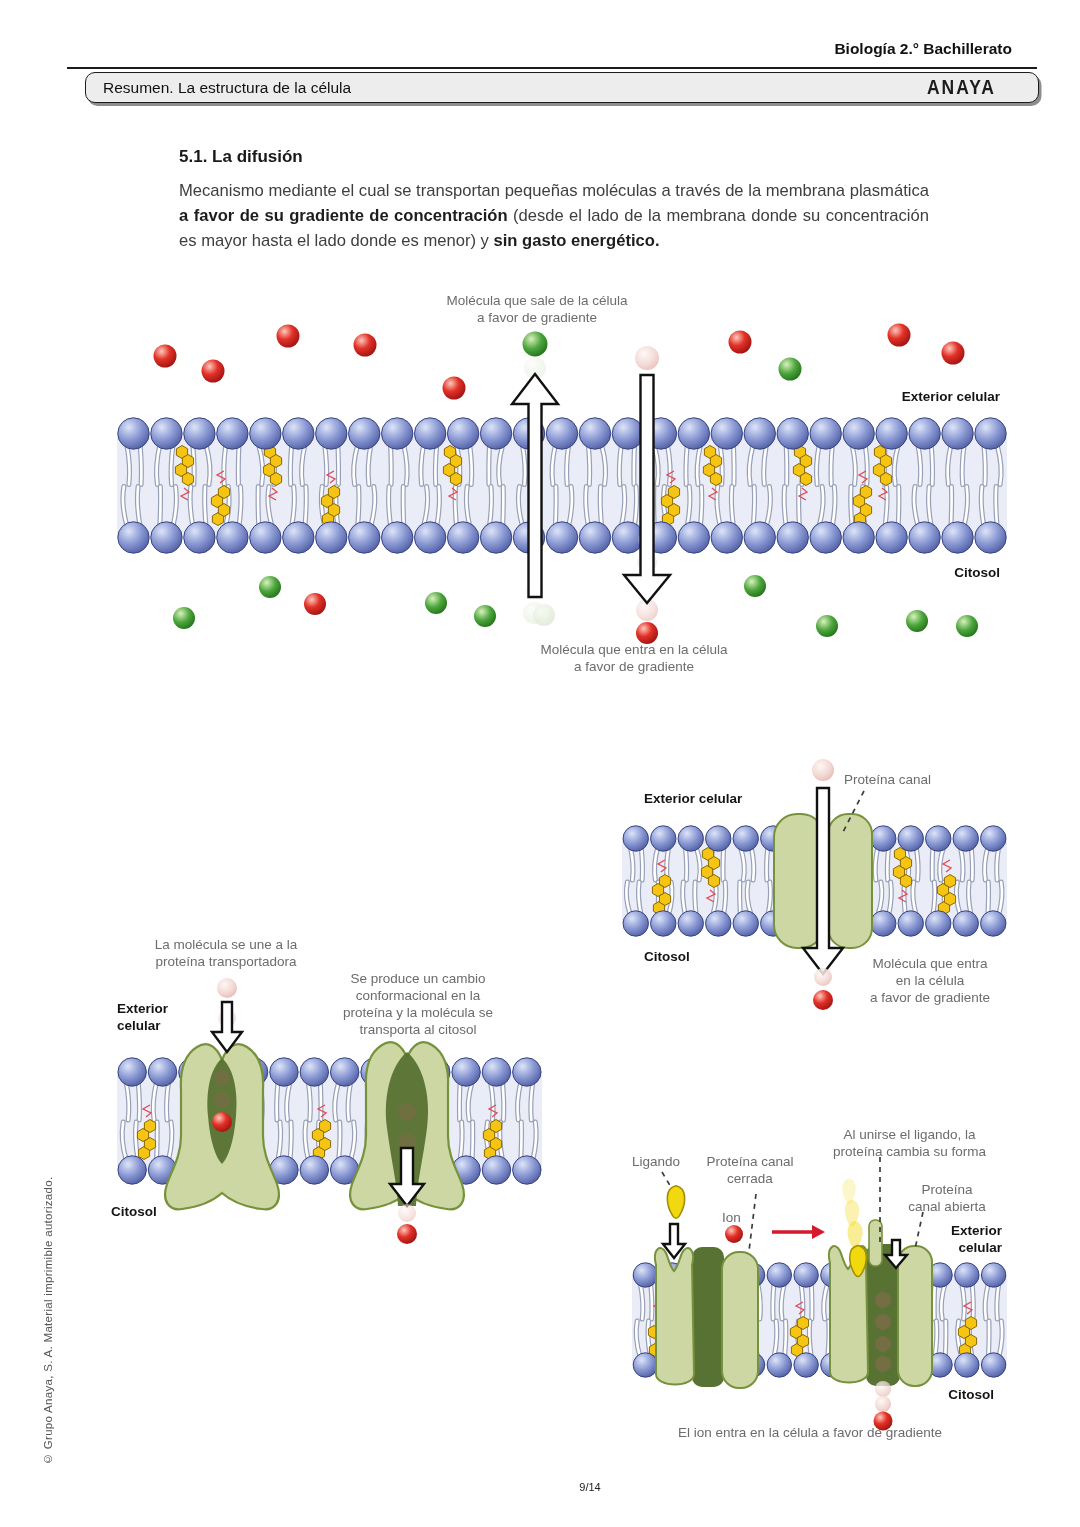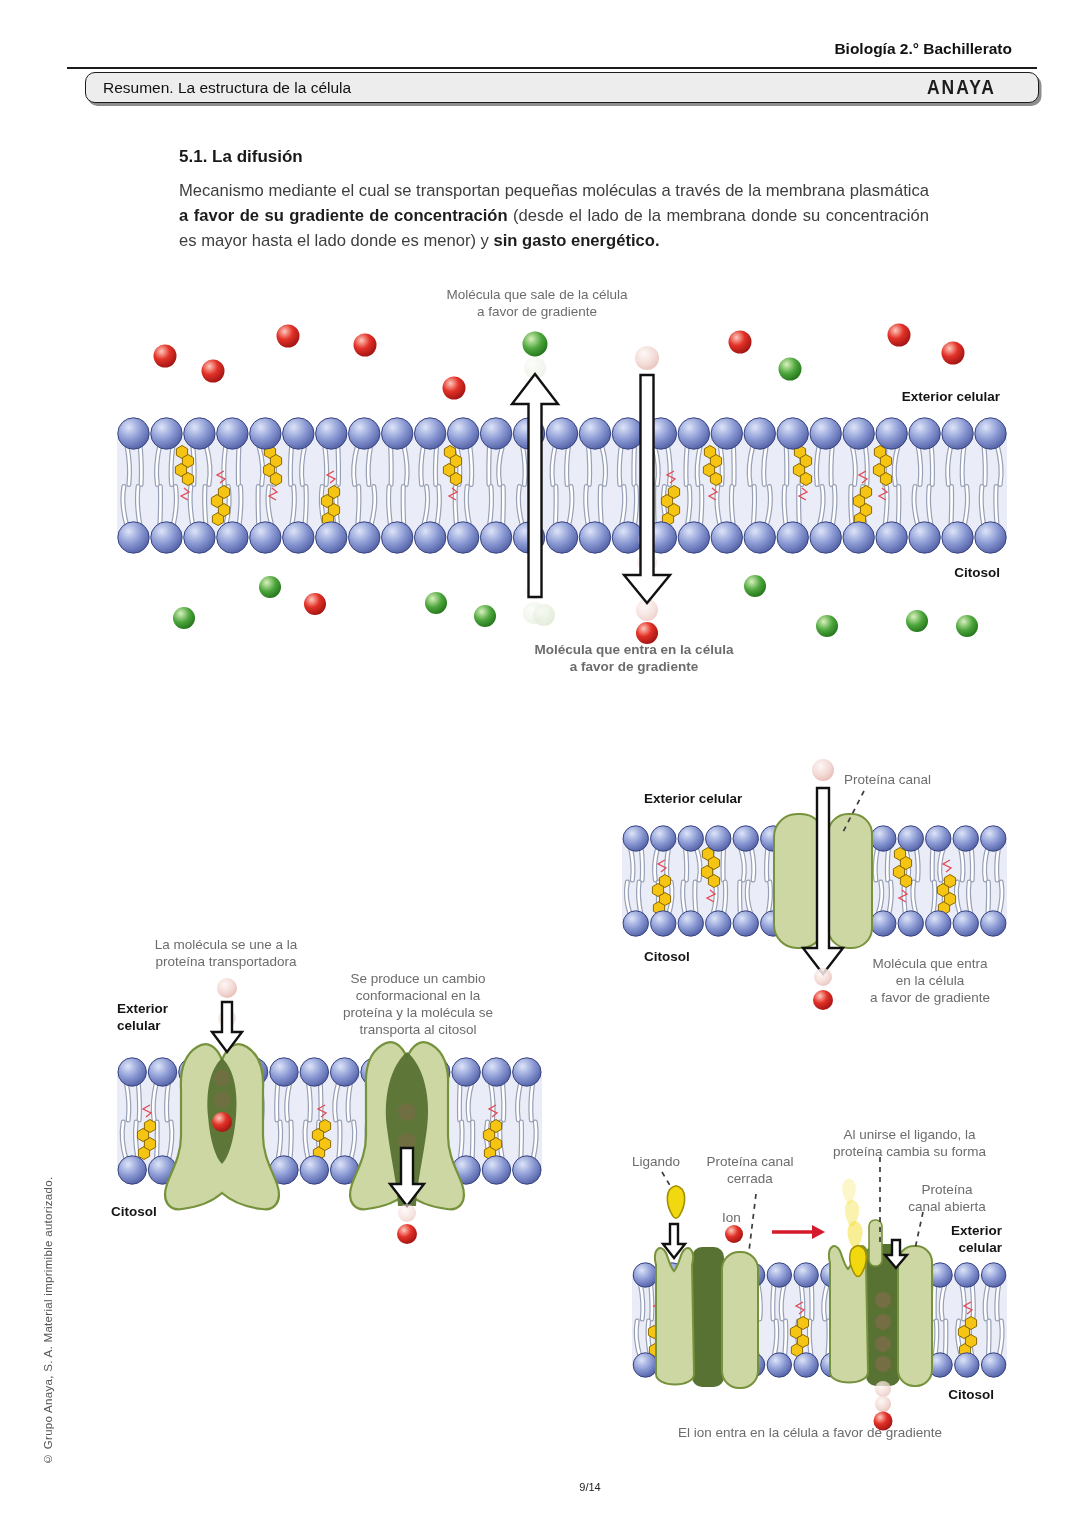--- a/index.html
+++ b/index.html
@@ -940,25 +940,25 @@
   <div class="course">Biología 2.° Bachillerato</div>
   <div class="rule"></div>
   <div class="bar">
     <span class="bar-title">Resumen. La estructura de la célula</span>
     <span class="logo">ANAYA</span>
   </div>
 
   <div class="sec-title">5.1. La difusión</div>
   <p class="body-text"><span>Mecanismo mediante el cual se transportan pequeñas moléculas a través de la membrana plasmática </span><b>a favor de su gradiente de concentración</b><span> (desde el lado de la membrana donde su concentración es mayor hasta el lado donde es menor) y </span><b>sin gasto energético.</b></p>
 
-  <div class="lab c" style="left:390px;top:286px;width:250px;">Molécula que sale de la célula
+  <div class="lab c" style="left:390px;top:292px;width:250px;">Molécula que sale de la célula
 a favor de gradiente</div>
   <div class="lab b r" style="right:102px;top:388px;width:160px;">Exterior celular</div>
   <div class="lab b r" style="right:102px;top:564px;width:160px;">Citosol</div>
-  <div class="lab c" style="left:487px;top:641px;width:250px;font-weight:bold;">Molécula que entra en la célula
+  <div class="lab c" style="left:487px;top:641px;width:250px;">Molécula que entra en la célula
 a favor de gradiente</div>
 
   <div class="lab b" style="left:622px;top:790px;">Exterior celular</div>
   <div class="lab" style="left:822px;top:771px;">Proteína canal</div>
   <div class="lab b" style="left:622px;top:948px;">Citosol</div>
   <div class="lab c" style="left:798px;top:955px;width:220px;">Molécula que entra
 en la célula
 a favor de gradiente</div>
 
   <div class="lab c" style="left:84px;top:936px;width:240px;">La molécula se une a la

